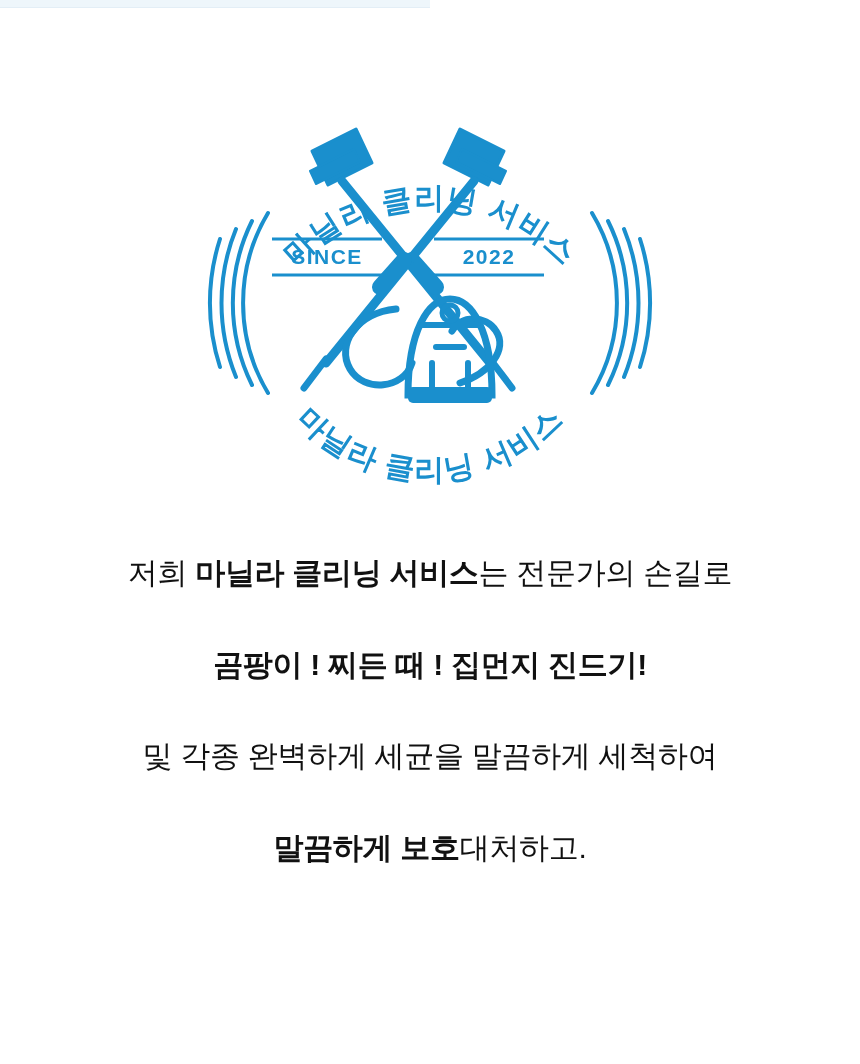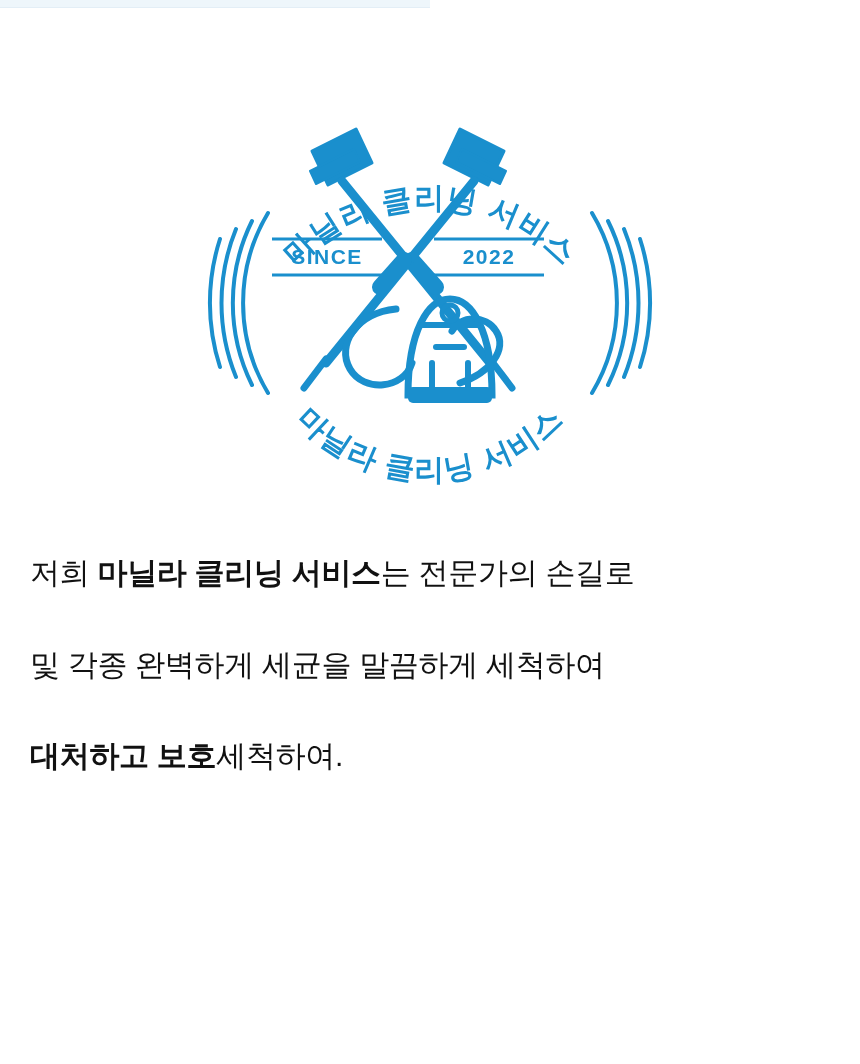--- a/index.html
+++ b/index.html
@@ -47,21 +47,21 @@
     justify-content: center;
   }
   .logo-wrap svg {
     display: block;
   }
 
   
   .copy {
     width: 800px;
     margin-top: 36px;
-    text-align: left;
+    text-align: center;
   }
   .copy-line {
     font-size: 30px;
     line-height: 1.25;
     letter-spacing: -0.3px;
     color: #111111;
     margin: 0 0 54px 0;
     white-space: nowrap;
   }
   .copy-line:last-child {
@@ -150,20 +150,21 @@
       <text font-family="Liberation Sans, sans-serif" font-size="30" font-weight="700" fill="#1a8fcd" letter-spacing="1.5">
         <textPath href="#arcBottom" startOffset="50%" text-anchor="middle">마닐라 클리닝 서비스</textPath>
       </text>
     </svg>
   </div>
 
   <div class="copy">
 
     <p class="copy-line"><span>저희 </span><b>마닐라 클리닝 서비스</b><span>는 전문가의 손길로</span></p>
 
+    <p class="copy-line bold-all">곰팡이 ! 찌든 때 ! 집먼지 진드기!</p>
 
     <p class="copy-line">및 각종 완벽하게 세균을 말끔하게 세척하여</p>
 
 
-    <p class="copy-line"><b>대처하고 보호</b><span>세척하여.</span></p>
+    <p class="copy-line"><b>말끔하게 보호</b><span>대처하고.</span></p>
 
   </div>
 </div>
 
 </body></html>

